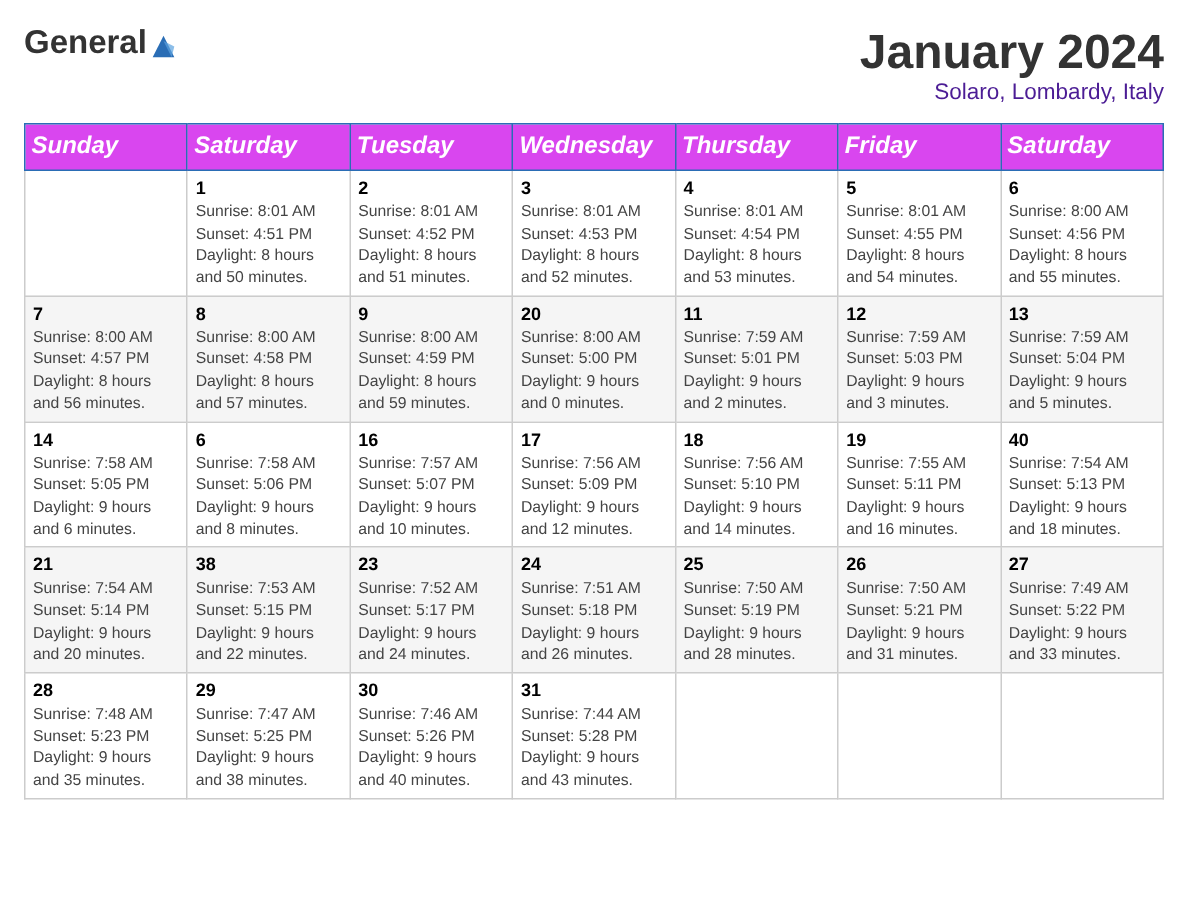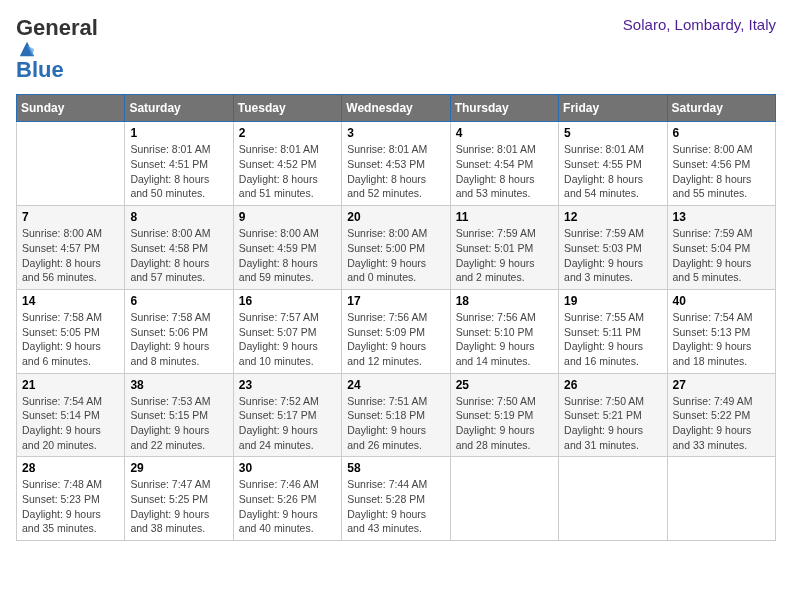--- a/index.html
+++ b/index.html
@@ -44,27 +44,28 @@
     .location-title {
       font-size: 15px;
       color: #4c1d95;
     }
     .calendar-table {
       width: 100%;
       border-collapse: collapse;
       font-size: 11px;
     }
     .calendar-table th {
-      background: #737373;
+      background: #d946ef;
       color: #fff;
       padding: 6px 4px;
       text-align: left;
-      font-size: 12px;
+      font-size: 16px;
       font-weight: bold;
       border: 1px solid #2a6db5;
+      font-style: italic;
     }
     .calendar-table td {
       border: 1px solid #ccc;
       vertical-align: top;
       padding: 4px 5px;
       min-height: 80px;
       width: calc(100% / 7);
       background: #fff;
     }
     .calendar-table tr:nth-child(even) td {
@@ -84,33 +85,31 @@
     .empty-cell {
       background: #fff;
     }
   </style>
 </head>
 <body>
 
 <div class="header">
   <div class="logo">
     <div>
-      <div style="display:flex;align-items:flex-start;flex-direction:column;">
+      <div style="display:flex;align-items:flex-end;">
         <span class="logo-text logo-general">General</span>
         <svg class="logo-icon" viewBox="0 0 20 20" xmlns="http://www.w3.org/2000/svg">
           <polygon points="2,18 10,2 18,18" fill="#2a6db5"></polygon>
           <polygon points="10,6 16,18 18,10" fill="#5ba3e0" opacity="0.7"></polygon>
         </svg>
       </div>
-      <div>
-        <span class="logo-text logo-blue">Blue</span>
-      </div>
     </div>
   </div>
   <div class="title-block">
+    <div class="month-title">January 2024</div>
     <div class="location-title">Solaro, Lombardy, Italy</div>
   </div>
 </div>
 
 <table class="calendar-table">
   <thead>
     <tr>
     <th>Sunday</th>
         <th>Saturday</th>
         <th>Tuesday</th>
@@ -245,21 +244,21 @@
         </td>
         <td>
           <span class="day-number">29</span>
           <div class="day-info">Sunrise: 7:47 AM<br>Sunset: 5:25 PM<br>Daylight: 9 hours and 38 minutes.</div>
         </td>
         <td>
           <span class="day-number">30</span>
           <div class="day-info">Sunrise: 7:46 AM<br>Sunset: 5:26 PM<br>Daylight: 9 hours and 40 minutes.</div>
         </td>
         <td>
-          <span class="day-number">58</span>
+          <span class="day-number">31</span>
           <div class="day-info">Sunrise: 7:44 AM<br>Sunset: 5:28 PM<br>Daylight: 9 hours and 43 minutes.</div>
         </td>
         <td class="empty-cell"></td>
         <td class="empty-cell"></td>
         <td class="empty-cell"></td>
       </tr>
     </tbody>
 </table>
 
 </body></html>

